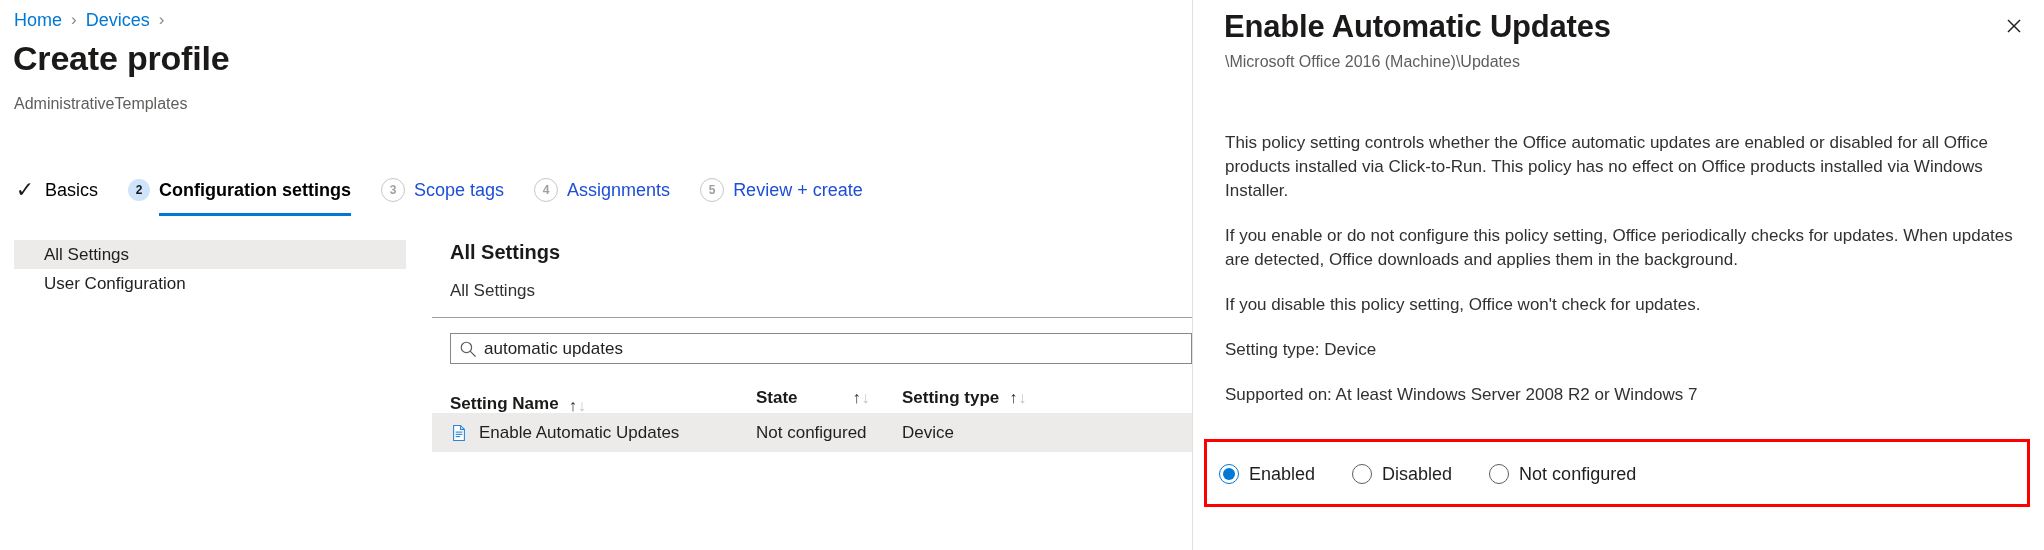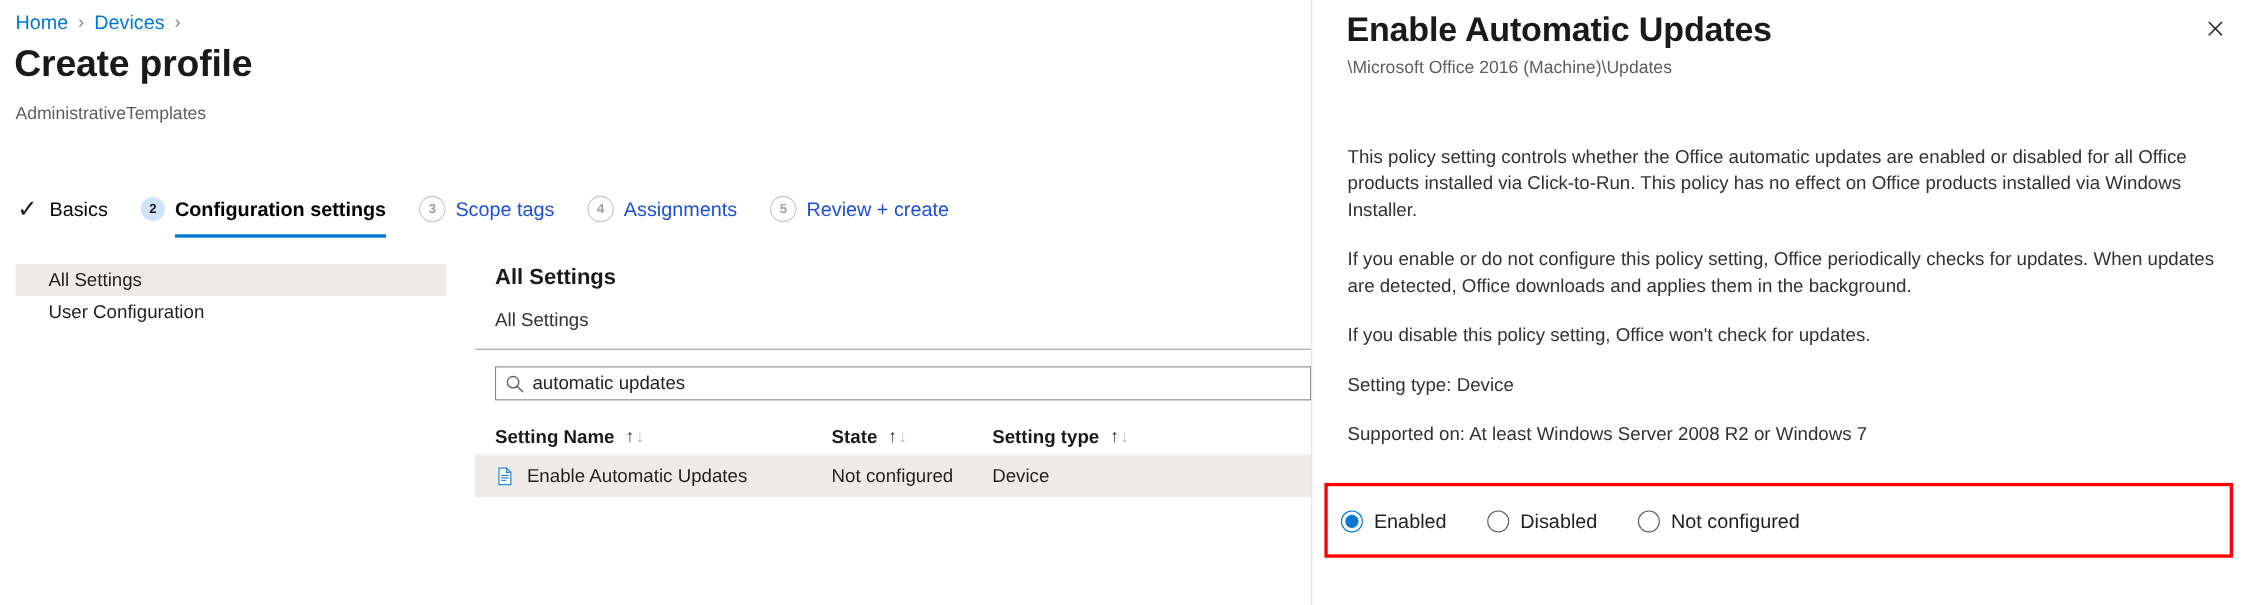--- a/index.html
+++ b/index.html
@@ -230,22 +230,22 @@
   .th .th-label { white-space: nowrap; }
   .th .sorticons {
     margin-left: 10px;
     display: flex;
     align-items: center;
     font-size: 16px;
     line-height: 1;
   }
   .th .sort-asc { color: #323130; }
   .th .sort-desc { color: #c8c6c4; margin-left: 1px; }
-  .col-name  { width: 306px; }
-  .col-state { width: 146px; }
+  .col-name  { width: 306px; align-items: flex-end; }
+  .col-state { width: 146px; gap: 45px; }
   .col-type  { width: 160px; }
 
   .table-row {
     display: flex;
     align-items: center;
     height: 38px;
     font-size: 17px;
     color: #201f1e;
     padding-left: 18px;
     box-sizing: border-box;

